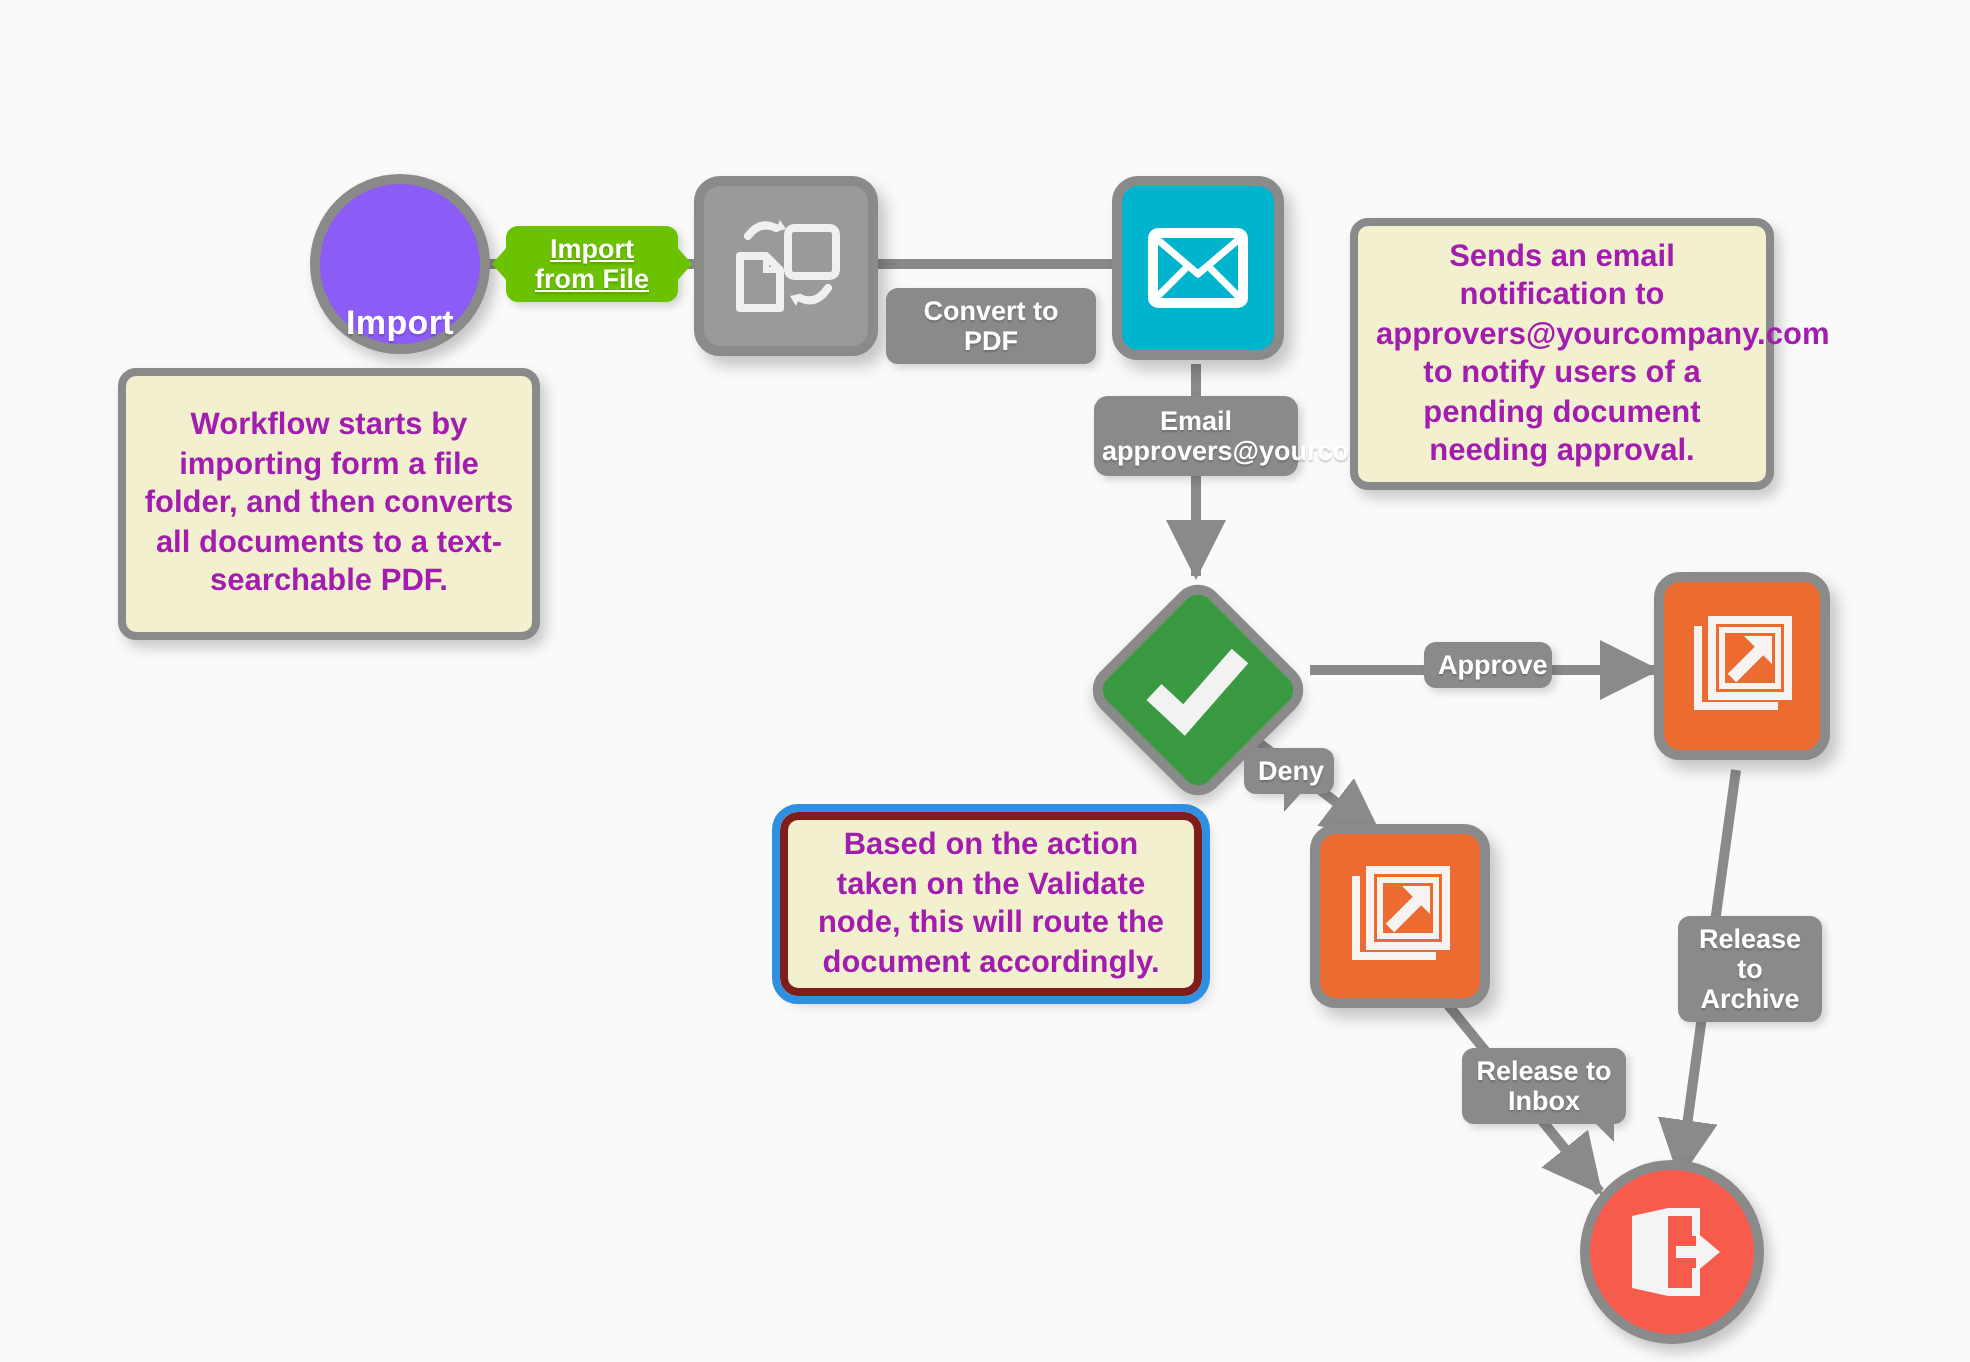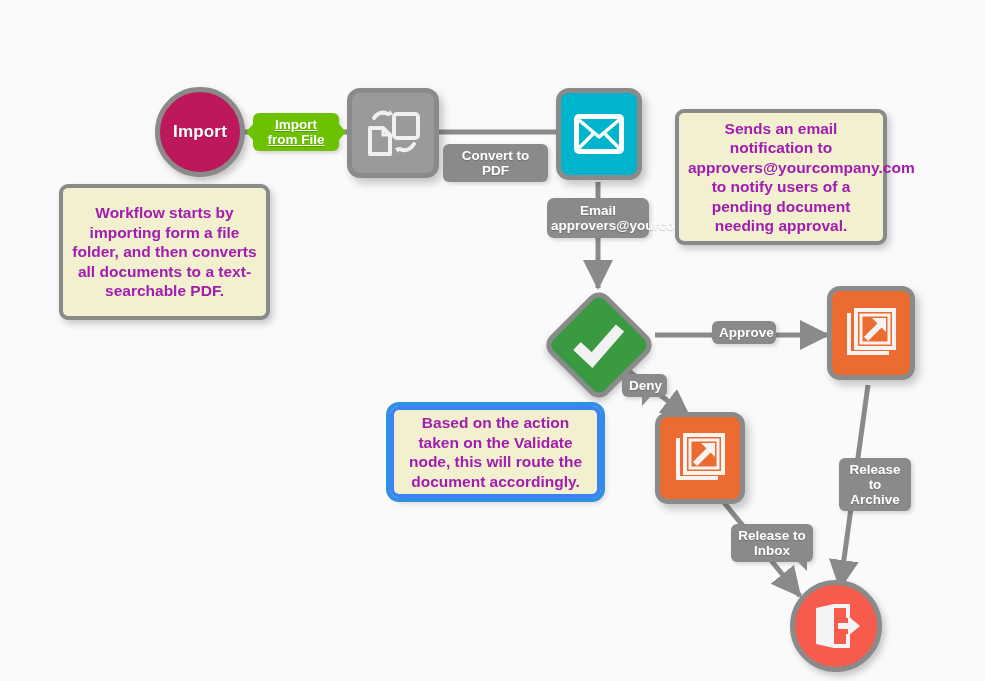--- a/index.html
+++ b/index.html
@@ -129,21 +129,21 @@
     font-size: 15.5px;
     line-height: 19.5px;
     text-align: center;
     padding: 8px 9px;
     box-shadow: 3px 4px 7px rgba(0,0,0,0.2);
     display: flex;
     align-items: center;
     justify-content: center;
   }
   .note.selected {
-    border: 4px solid #3b82f6;
+    border: 4px solid #7f1d1d;
     outline: 4px solid #2f8fe0;
     outline-offset: 0px;
     box-shadow: 3px 4px 7px rgba(0,0,0,0.2);
   }
   .note span { display: block; width: 100%; }
 
   .icon-svg { display: block; }
 </style>
 </head>
 <body>
@@ -165,21 +165,21 @@
 
     <line x1="655" y1="335" x2="828" y2="335" stroke="#8a8a8a" stroke-width="5" marker-end="url(#arrow)"></line>
 
     <line x1="625" y1="368" x2="690" y2="418" stroke="#8a8a8a" stroke-width="5" marker-end="url(#arrow)"></line>
 
     <line x1="722" y1="500" x2="800" y2="596" stroke="#8a8a8a" stroke-width="5" marker-end="url(#arrow)"></line>
 
     <line x1="868" y1="385" x2="840" y2="588" stroke="#8a8a8a" stroke-width="5" marker-end="url(#arrow)"></line>
   </svg>
 
-  <div class="node node-circle" style="left:155px; top:87px; width:90px; height:90px; background:#be185d;">
+  <div class="node node-circle" style="left:155px; top:87px; width:90px; height:90px; background:#8b5cf6;align-items:flex-end;">
     <span class="node-label-text">Import</span>
   </div>
 
   <div class="node node-square" style="left:347px; top:88px; width:92px; height:90px; background:#9a9a9a;">
     <svg class="icon-svg" width="58" height="58" viewBox="0 0 58 58">
       <rect x="30" y="10" width="24" height="24" rx="3" fill="none" stroke="#f0f0f0" stroke-width="4"></rect>
       <path d="M6 24 h13 l7 7 v19 a0 0 0 0 1 0 0 h-20 z" fill="none" stroke="#f0f0f0" stroke-width="4" stroke-linejoin="round"></path>
       <path d="M19 24 v7 h7" fill="none" stroke="#f0f0f0" stroke-width="3"></path>
       <path d="M10 14 q6 -8 14 -4" fill="none" stroke="#f0f0f0" stroke-width="4" stroke-linecap="round"></path>
       <path d="M26 6 l3 4.5 -5.5 1.5 z" fill="#f0f0f0"></path>

